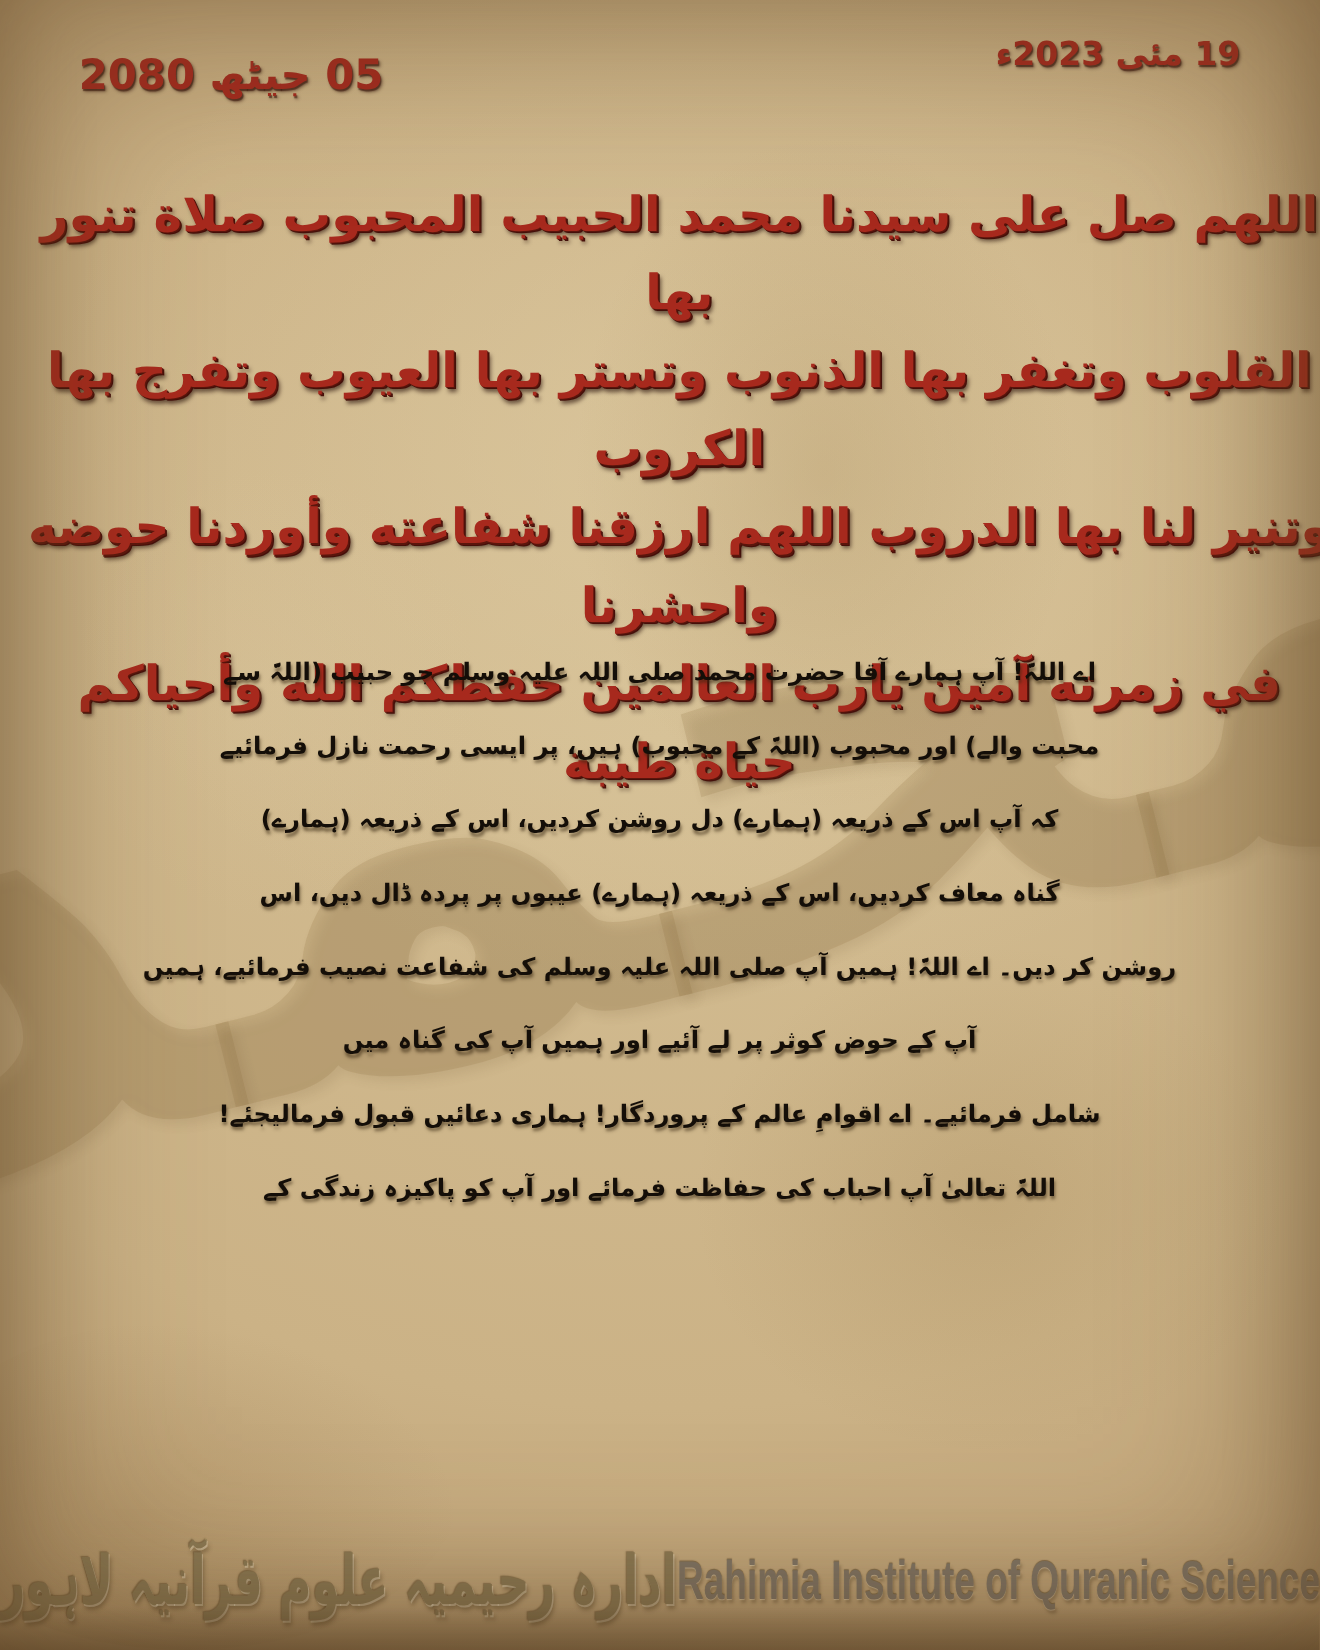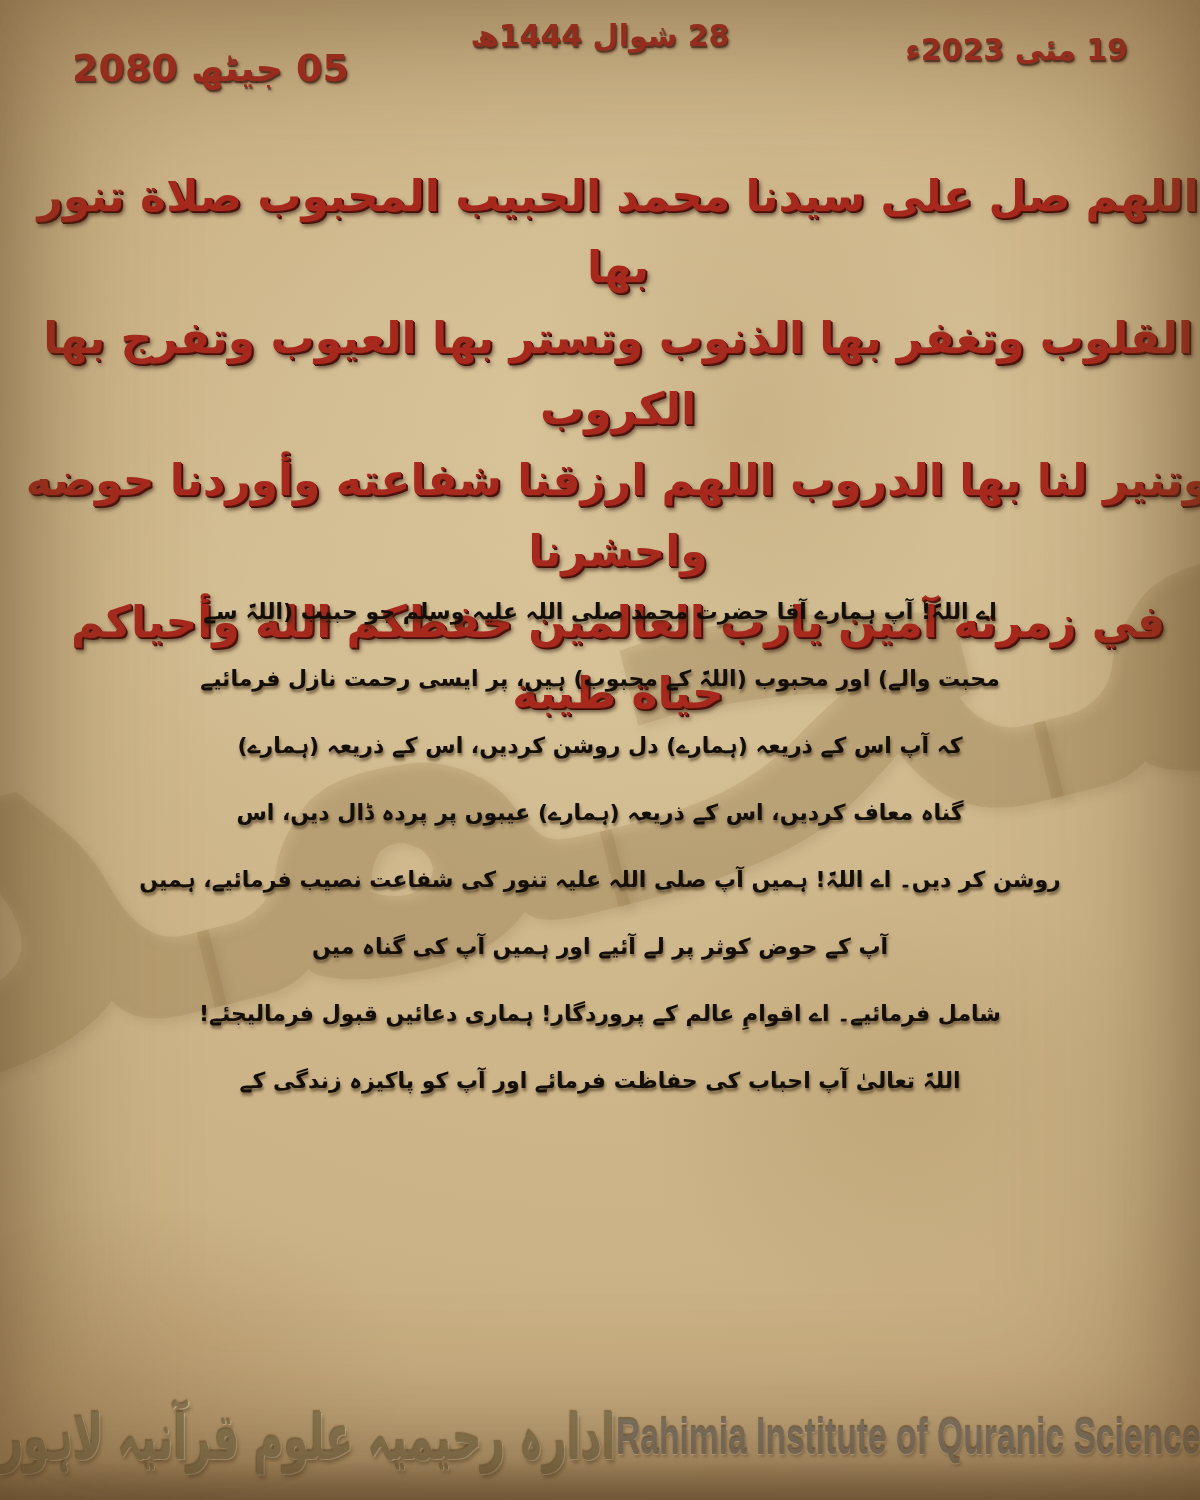--- a/index.html
+++ b/index.html
@@ -95,38 +95,37 @@
 <body>
 
 <div class="poster">
 
   <div class="watermark">محمد</div>
   <div class="blotch b1"></div>
   <div class="blotch b2"></div>
   <div class="blotch b3"></div>
   <div class="blotch b4"></div>
 
-  <div class="date date-center">28 شوال 1444ھ</div>
   <div class="date date-right">19 مئی 2023ء</div>
   <div class="date date-left">05 جیٹھ 2080</div>
 
 
   <div class="arabic-block">
     <div class="ar-line">اللهم صل على سيدنا محمد الحبيب المحبوب صلاة تنور بها</div>
     <div class="ar-line">القلوب وتغفر بها الذنوب وتستر بها العيوب وتفرج بها الكروب</div>
     <div class="ar-line">وتنير لنا بها الدروب اللهم ارزقنا شفاعته وأوردنا حوضه واحشرنا</div>
     <div class="ar-line">في زمرته آمين يارب العالمين حفظكم الله وأحياكم حياة طيبة</div>
   </div>
 
   <div class="urdu-block">
     <div class="ur-line">اے اللہّ! آپ ہمارے آقا حضرت محمد صلی اللہ علیہ وسلم جو حبیب (اللہّ سے</div>
     <div class="ur-line">محبت والے) اور محبوب (اللہّ کے محبوب) ہیں، پر ایسی رحمت نازل فرمائیے</div>
     <div class="ur-line">کہ آپ اس کے ذریعہ (ہمارے) دل روشن کردیں، اس کے ذریعہ (ہمارے)</div>
     <div class="ur-line">گناہ معاف کردیں، اس کے ذریعہ (ہمارے) عیبوں پر پردہ ڈال دیں، اس</div>
-    <div class="ur-line">روشن کر دیں۔ اے اللہّ! ہمیں آپ صلی اللہ علیہ تنور کی شفاعت نصیب فرمائیے، ہمیں</div>
+    <div class="ur-line">روشن کر دیں۔ اے اللہّ! ہمیں آپ صلی اللہ علیہ وسلم کی شفاعت نصیب فرمائیے، ہمیں</div>
     <div class="ur-line">آپ کے حوض کوثر پر لے آئیے اور ہمیں آپ کی گناہ میں</div>
     <div class="ur-line">شامل فرمائیے۔ اے اقوامِ عالم کے پروردگار! ہماری دعائیں قبول فرمالیجئے!</div>
     <div class="ur-line">اللہّ تعالیٰ آپ احباب کی حفاظت فرمائے اور آپ کو پاکیزہ زندگی کے</div>
 
   </div>
 
   <div class="footer">
     <div class="footer-callig">ادارہ رحیمیہ علوم قرآنیہ لاہور</div>
     <div class="footer-en">Rahimia Institute of Quranic Sciences (Trust) Lahore</div>
   </div>

